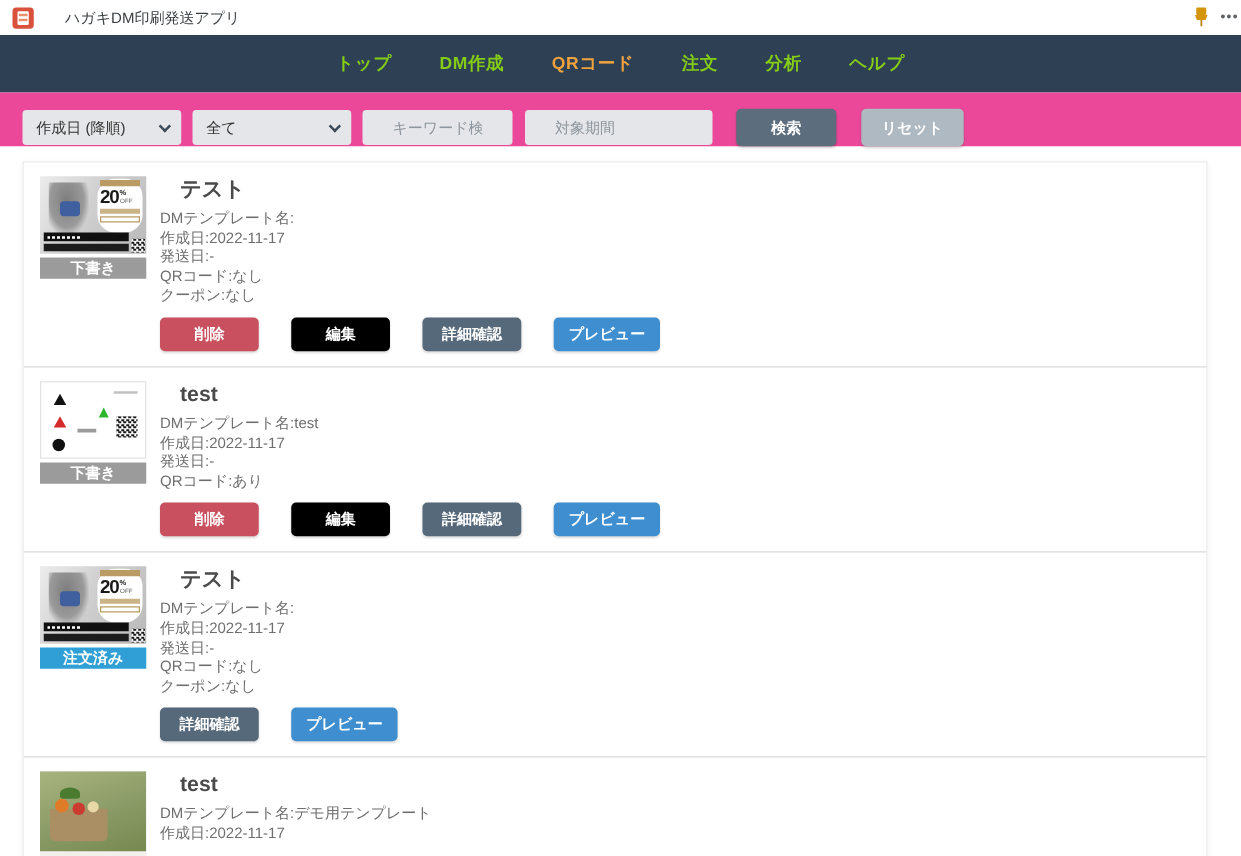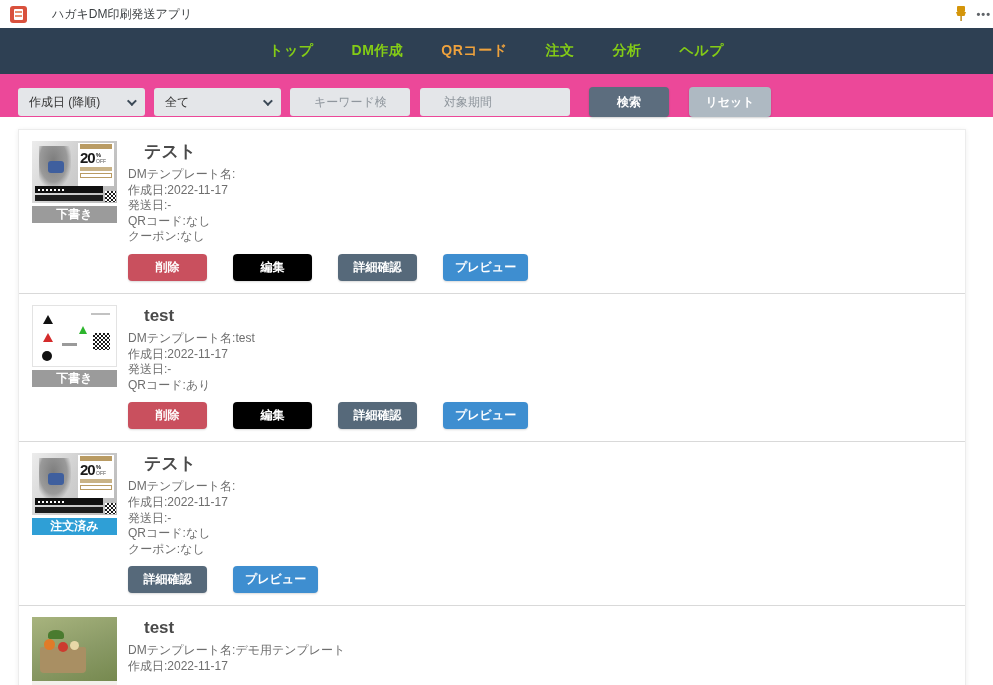--- a/index.html
+++ b/index.html
@@ -57,21 +57,21 @@
     font-size: 12px; font-weight: bold; width: 85px; }
   .badge-draft   { background: #9b9b9b; }
   .badge-ordered { background: #2f9fd6; }
 
   
   .thumb { position: relative; overflow: hidden; }
   .t-fashion { width: 85px; height: 62px; background: linear-gradient(120deg,#ececec 0%,#cfcfcf 45%,#b9b9b9 100%); }
   .t-fashion .fig { position: absolute; left: 7px; top: 5px; width: 32px; height: 42px;
     background: radial-gradient(ellipse at 45% 35%, #7d7d7d 0%, #9a9a9a 55%, transparent 75%); }
   .t-fashion .bag { position: absolute; left: 16px; top: 20px; width: 16px; height: 12px; background: #3f5f9e; border-radius: 3px; }
-  .t-fashion .wpanel { position: absolute; left: 46px; top: 2px; width: 36px; height: 43px; background: #fff; padding: 1px 2px; }
+  .t-fashion .wpanel { position: absolute; left: 46px; top: 2px; width: 36px; height: 43px; background: #fff; padding: 1px 2px; border-radius: 14px; }
   .t-fashion .wp-top { height: 5px; background: #b99b63; margin-bottom: 1px; }
   .t-fashion .big { display: flex; align-items: flex-start; line-height: 1; color: #1a1a1a; }
   .t-fashion .big .n { font-size: 15px; font-weight: bold; letter-spacing: -1px; }
   .t-fashion .big .u { font-size: 6px; font-weight: bold; margin: 2px 0 0 1px; }
   .t-fashion .big .o { font-size: 5px; color: #555; margin: 9px 0 0 -5px; }
   .t-fashion .tan1 { height: 4px; background: #c9b387; margin-top: 2px; }
   .t-fashion .tan2 { height: 5px; border: 1px solid #b99b63; margin-top: 2px; }
   .t-fashion .strip1 { position: absolute; left: 3px; right: 14px; bottom: 10px; height: 7px; background: #101010; }
   .t-fashion .strip2 { position: absolute; left: 3px; right: 14px; bottom: 2px; height: 6px; background: #1c1c1c; }
   .t-fashion .dotrow { position: absolute; left: 6px; bottom: 12px; width: 26px; height: 2px;

